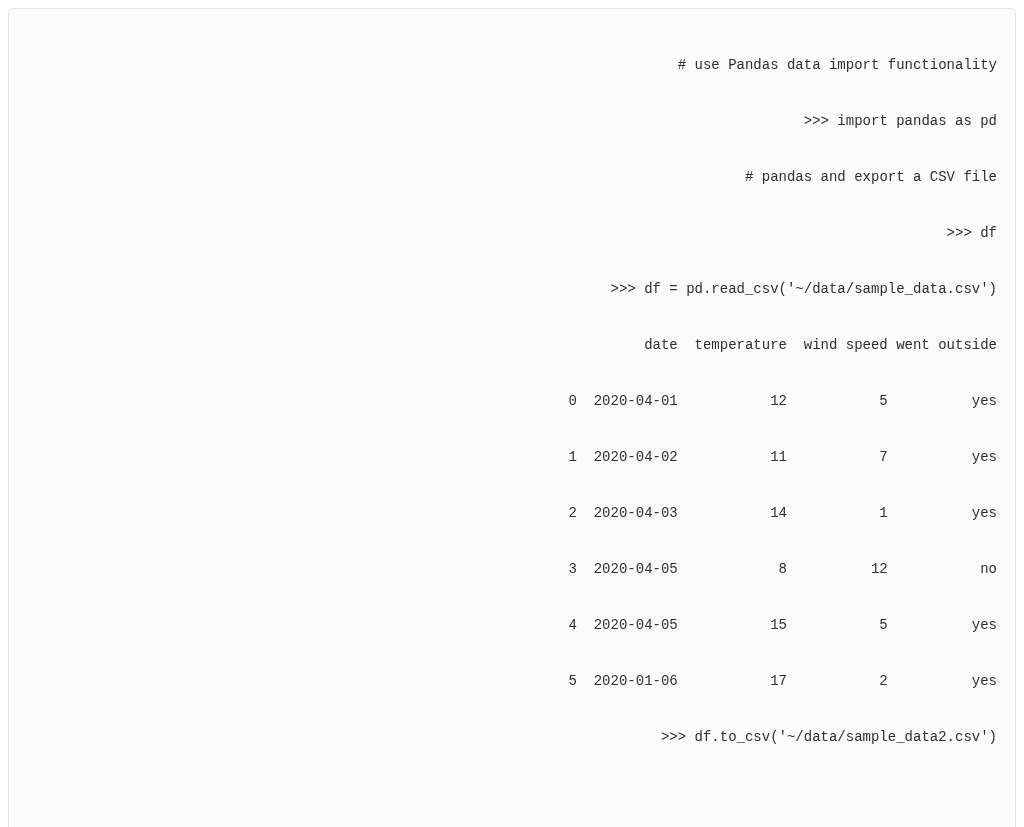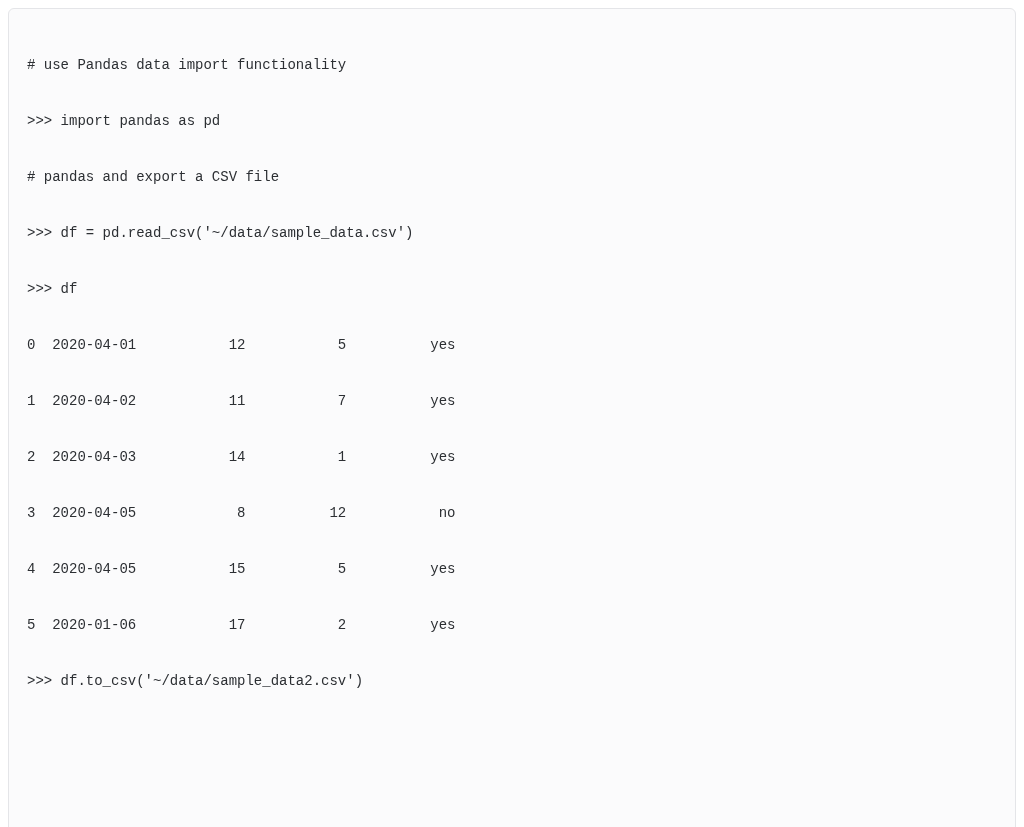--- a/index.html
+++ b/index.html
@@ -19,31 +19,33 @@
       border-radius: 6px;
       padding: 14px 18px;
       font-size: 14px;
       line-height: 2.0;
       color: #2c2f33;
       white-space: pre;
       overflow-x: auto;
     }
     .code-line {
       display: block;
+      text-align: right;
     }
   </style>
 </head>
 <body>
 
 <div class="code-block">
 <span class="code-line"># use Pandas data import functionality</span>
 <span class="code-line">&gt;&gt;&gt; import pandas as pd</span>
 <span class="code-line"># pandas and export a CSV file</span>
+<span class="code-line">&gt;&gt;&gt; df</span>
 <span class="code-line">&gt;&gt;&gt; df = pd.read_csv('~/data/sample_data.csv')</span>
-<span class="code-line">&gt;&gt;&gt; df</span>
+<span class="code-line">         date  temperature  wind speed went outside</span>
 <span class="code-line">0  2020-04-01           12           5          yes</span>
 <span class="code-line">1  2020-04-02           11           7          yes</span>
 <span class="code-line">2  2020-04-03           14           1          yes</span>
 <span class="code-line">3  2020-04-05            8          12           no</span>
 <span class="code-line">4  2020-04-05           15           5          yes</span>
 <span class="code-line">5  2020-01-06           17           2          yes</span>
 <span class="code-line">&gt;&gt;&gt; df.to_csv('~/data/sample_data2.csv')</span>
 
 
 

